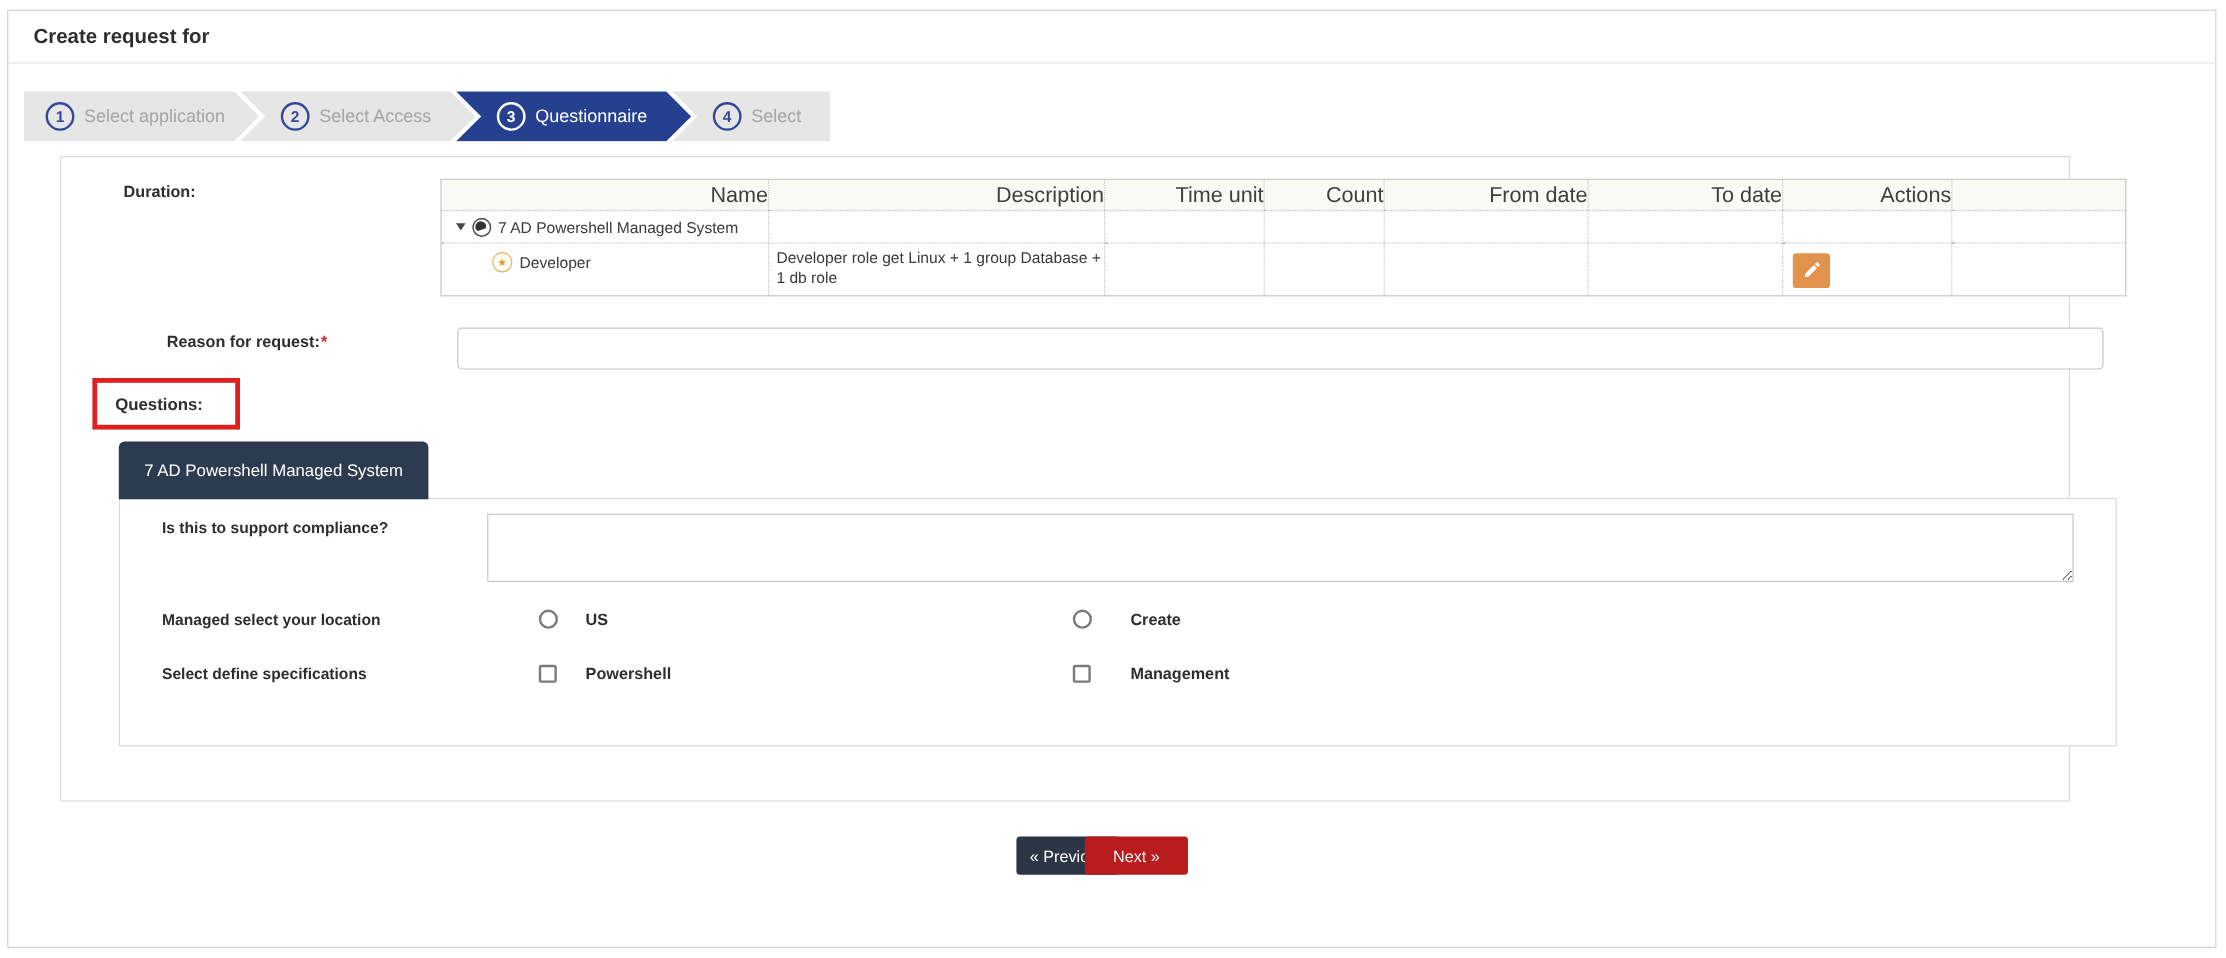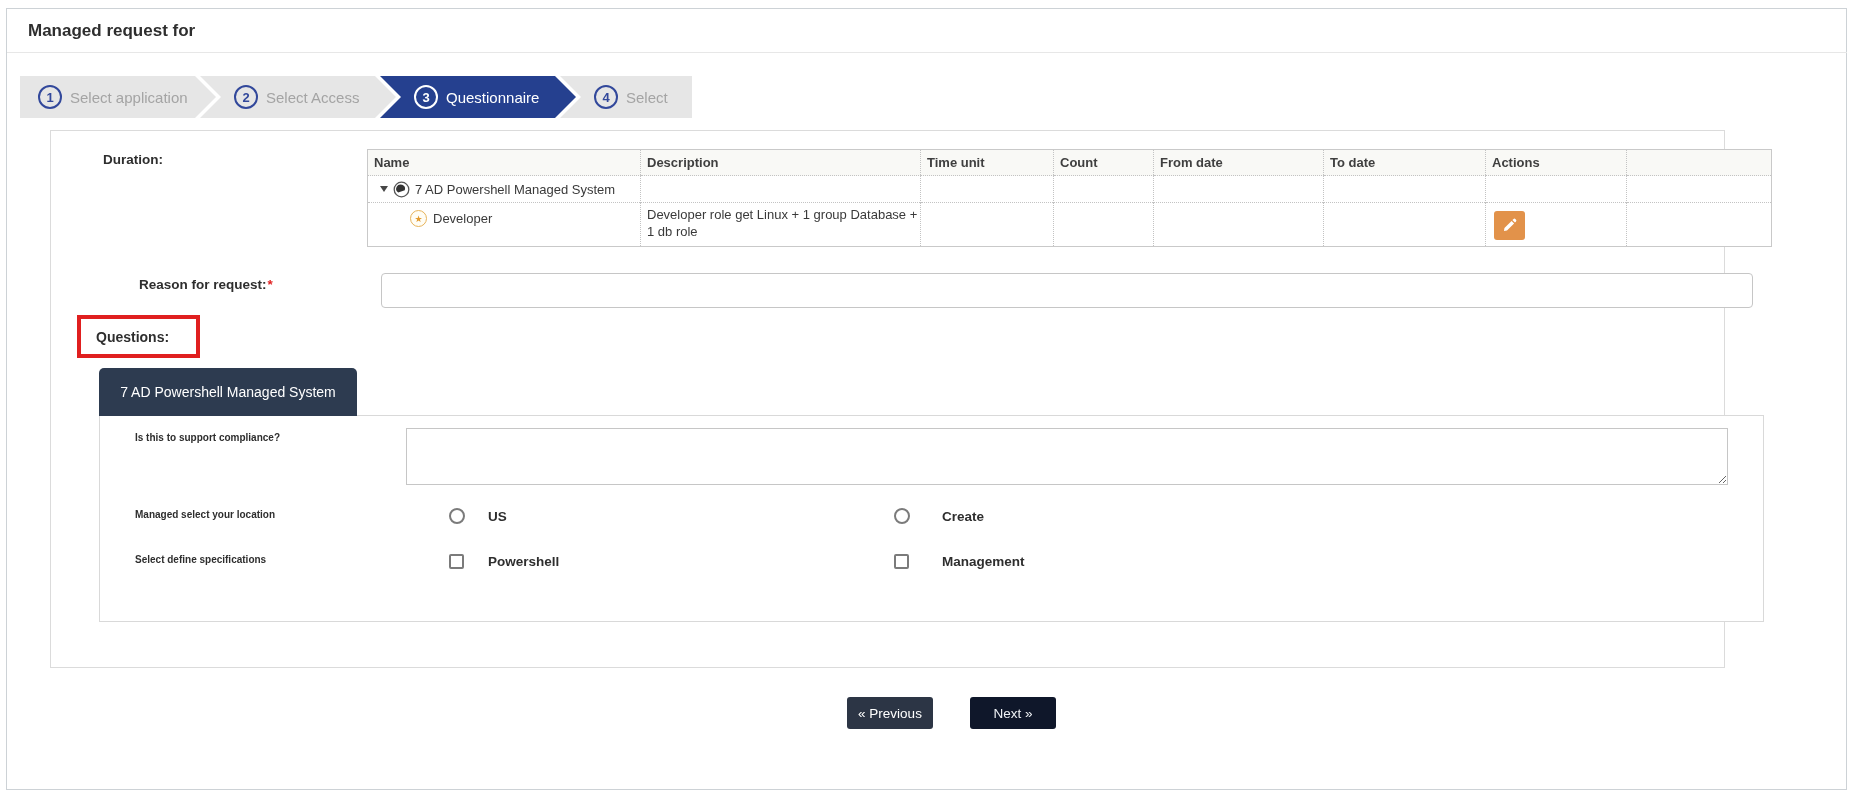--- a/index.html
+++ b/index.html
@@ -25,21 +25,21 @@
 
   
   .panel{position:absolute;left:50px;top:130px;width:1675px;height:538px;border:1px solid #dbdbdb;box-sizing:border-box;background:#fff;}
   .flabel{position:absolute;font-size:13.5px;font-weight:bold;color:#2e2e2e;}
   .req{color:#e02020;margin-left:1px;}
 
   
   .dtable{position:absolute;left:316px;top:18px;border-collapse:collapse;table-layout:fixed;width:1404px;background:#fff;}
   .dtable,.dtable td,.dtable th{box-sizing:border-box;}
   .dtable{border:1px solid #c9c9c9;}
-  .dtable th{background:#f9f9f6;font-weight:bold;font-size:13px;color:#3f3f3f;text-align:left;
+  .dtable th{background:#f9f9f6;font-weight:normal;font-size:18px;color:#3f3f3f;text-align:right;
              height:26px;padding:0 0 0 6px;border-left:1px dotted #c3c3c3;border-bottom:1px dotted #c3c3c3;}
   .dtable th:first-child{border-left:none;}
   .dtable td{font-size:13px;color:#3a3a3a;padding:0 0 0 6px;border-left:1px dotted #c3c3c3;vertical-align:middle;}
   .dtable td:first-child{border-left:none;}
   .dtable tr.r1 td{height:27px;}
   .dtable tr.r2 td{height:44px;border-top:1px dotted #c3c3c3;vertical-align:top;padding-top:3px;}
   .treecell{display:flex;align-items:center;gap:5px;padding-left:6px;}
   .tri{width:0;height:0;border-left:4px solid transparent;border-right:4px solid transparent;border-top:6px solid #474747;flex:0 0 auto;}
   .rolecell{display:flex;align-items:center;gap:6px;padding-left:36px;}
   .star-badge{width:15px;height:15px;border-radius:50%;border:1px solid #e7b35a;color:#e39a2d;font-size:9px;
@@ -51,40 +51,40 @@
   .reason-input{position:absolute;left:330px;top:142px;width:1372px;height:35px;border:1px solid #c6c6c6;
                 border-radius:4px;box-sizing:border-box;font-size:14px;padding:0 8px;font-family:"Liberation Sans",sans-serif;}
 
   .red-annotation{position:absolute;left:26px;top:184px;width:123px;height:43px;border:4px solid #e01f1f;box-sizing:border-box;}
   .questions-label{position:absolute;left:15px;top:10px;font-size:14px;font-weight:bold;color:#2e2e2e;white-space:nowrap;}
 
   
   .qpanel{position:absolute;left:48px;top:284px;width:1665px;height:207px;border:1px solid #d9d9d9;box-sizing:border-box;background:#fff;}
   .qtab{position:absolute;left:48px;top:237px;width:258px;height:48px;background:#2d3b50;color:#fff;
         border-radius:5px 5px 0 0;display:flex;align-items:center;justify-content:center;font-size:14px;z-index:2;cursor:pointer;}
-  .qlabel{position:absolute;font-size:10px;font-weight:bold;color:#2e2e2e;}
+  .qlabel{position:absolute;font-size:13px;font-weight:bold;color:#2e2e2e;}
   .qtextarea{position:absolute;left:306px;top:12px;width:1322px;height:57px;border:1px solid #c6c6c6;box-sizing:border-box;
              resize:both;font-family:"Liberation Sans",sans-serif;font-size:13px;padding:4px 6px;}
   .radio{position:absolute;width:16px;height:16px;border:2px solid #7b7b7b;border-radius:50%;background:#fff;box-sizing:border-box;cursor:pointer;}
   .checkbox{position:absolute;width:15px;height:15px;border:2px solid #7b7b7b;border-radius:2px;background:#fff;box-sizing:border-box;cursor:pointer;}
   .optlabel{position:absolute;font-size:13.5px;font-weight:bold;color:#2e2e2e;}
 
   
   .btn{position:absolute;top:697px;width:86px;height:32px;border:none;border-radius:3px;font-size:13.5px;
        font-family:"Liberation Sans",sans-serif;cursor:pointer;margin-left:16px;}
   .btn-prev{left:831px;background:#2c3545;color:#fff;}
-  .btn-next{left:954px;background:#0f172a;color:#eef1f5;}
+  .btn-next{left:888px;background:#b91c1c;color:#eef1f5;}
 </style>
 </head>
 <body>
 
 <div class="canvas">
   <div class="frame"></div>
 
-  <div class="page-title">Managed request for</div>
+  <div class="page-title">Create request for</div>
   <div class="header-divider"></div>
 
   <div class="steps">
     <div class="step first">
       <span class="stepnum">1</span>
       <span>Select application</span>
     </div>
     <div class="step">
       <span class="stepnum">2</span>
       <span>Select Access</span>

